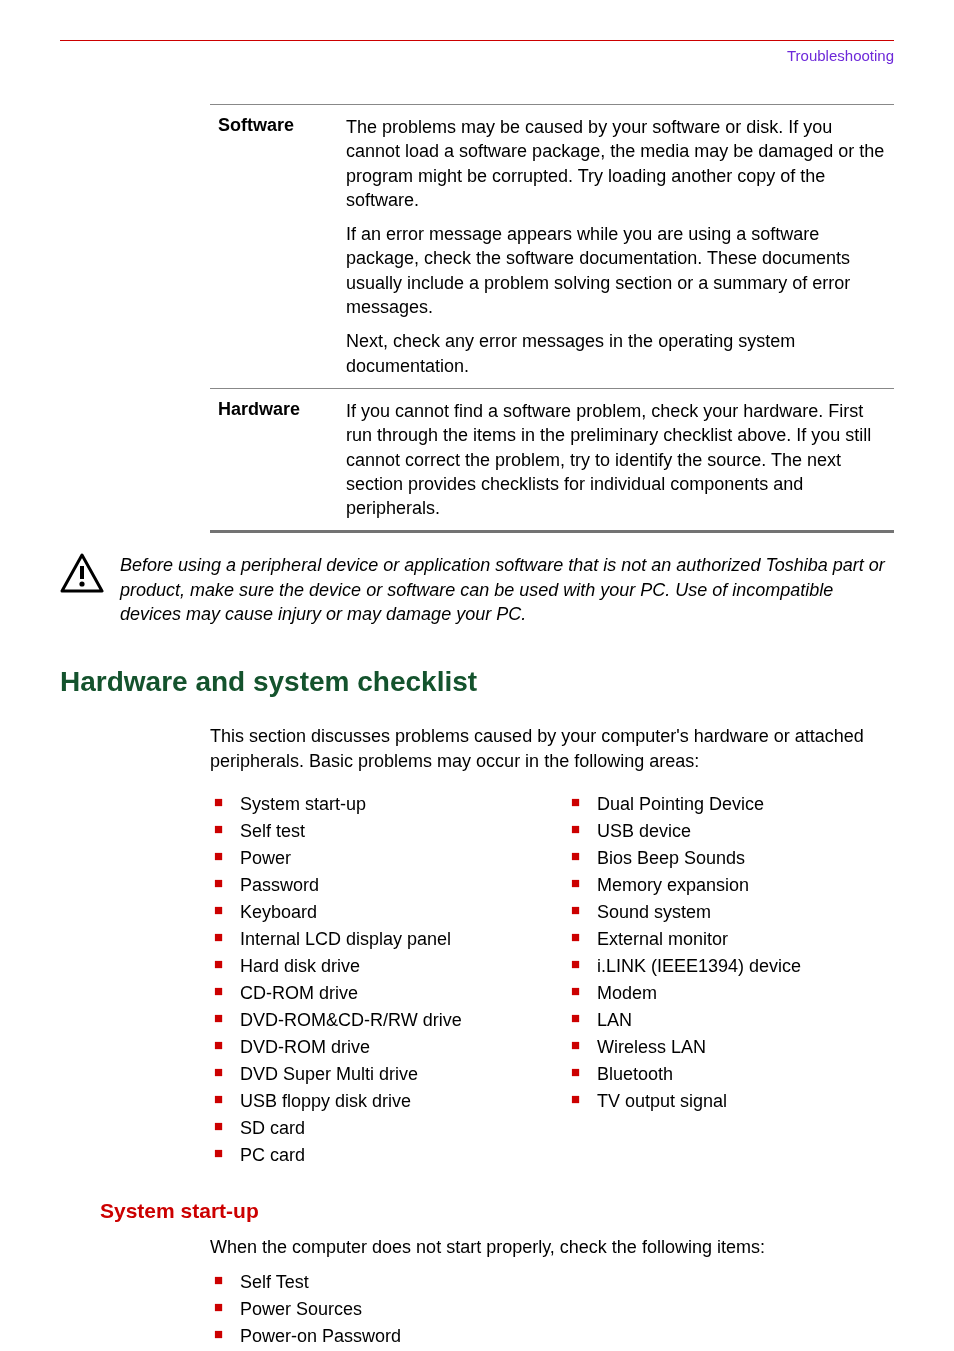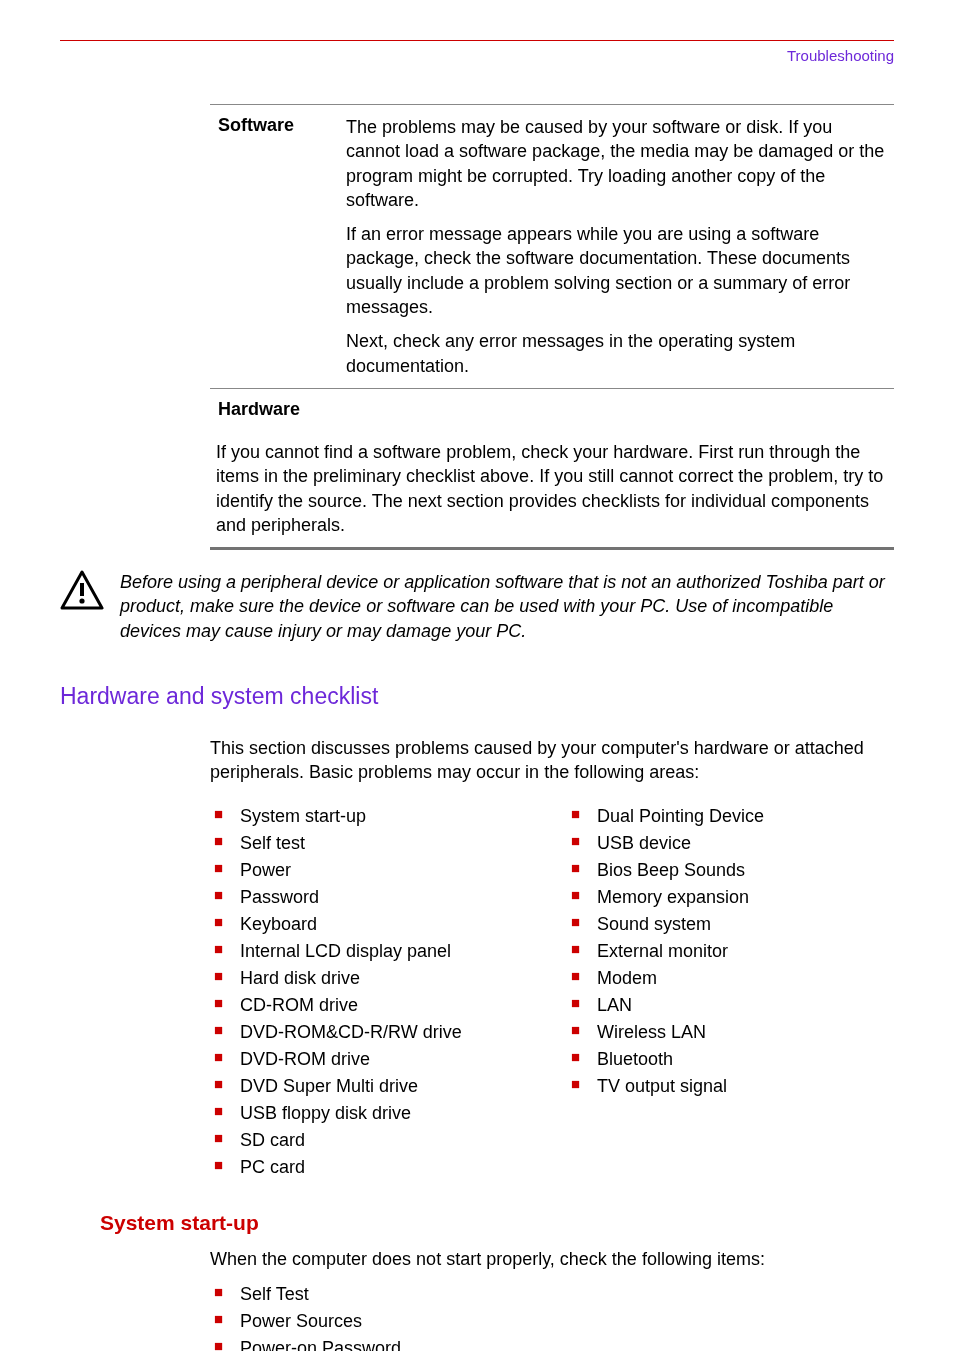--- a/index.html
+++ b/index.html
@@ -29,21 +29,21 @@
   }
   .table {
     border-top: 1px solid #888;
     border-bottom: 3px solid #737373;
     margin-bottom: 20px;
   }
   .row {
     display: flex;
     border-bottom: 1px solid #888;
   }
-  .row:last-child { border-bottom: none; flex-direction: column; }
+  .row:last-child { border-bottom: none; }
   .cell-label {
     width: 130px;
     flex-shrink: 0;
     font-weight: bold;
     font-size: 18px;
     padding: 10px 6px 10px 8px;
   }
   .cell-body {
     flex: 1;
     font-size: 18px;
@@ -61,23 +61,23 @@
     width: 50px;
     flex-shrink: 0;
   }
   .note-text {
     font-style: italic;
     font-size: 18px;
     line-height: 1.35;
     padding-left: 10px;
   }
   h2.section {
-    color: #6d28d9;
-    font-size: 23px;
-    font-weight: normal;
+    color: #14532d;
+    font-size: 28px;
+    font-weight: bold;
     margin: 0 0 26px 0;
   }
   .body-text {
     font-size: 18px;
     line-height: 1.35;
     margin: 0 0 18px 0;
   }
   .columns {
     display: flex;
     gap: 30px;
@@ -179,20 +179,21 @@
         </ul>
       </div>
       <div class="col">
         <ul class="bullets">
           <li>Dual Pointing Device</li>
           <li>USB device</li>
           <li>Bios Beep Sounds</li>
           <li>Memory expansion</li>
           <li>Sound system</li>
           <li>External monitor</li>
+          <li>i.LINK (IEEE1394) device</li>
           <li>Modem</li>
           <li>LAN</li>
           <li>Wireless LAN</li>
           <li>Bluetooth</li>
           <li>TV output signal</li>
         </ul>
       </div>
     </div>
   </div>
 

